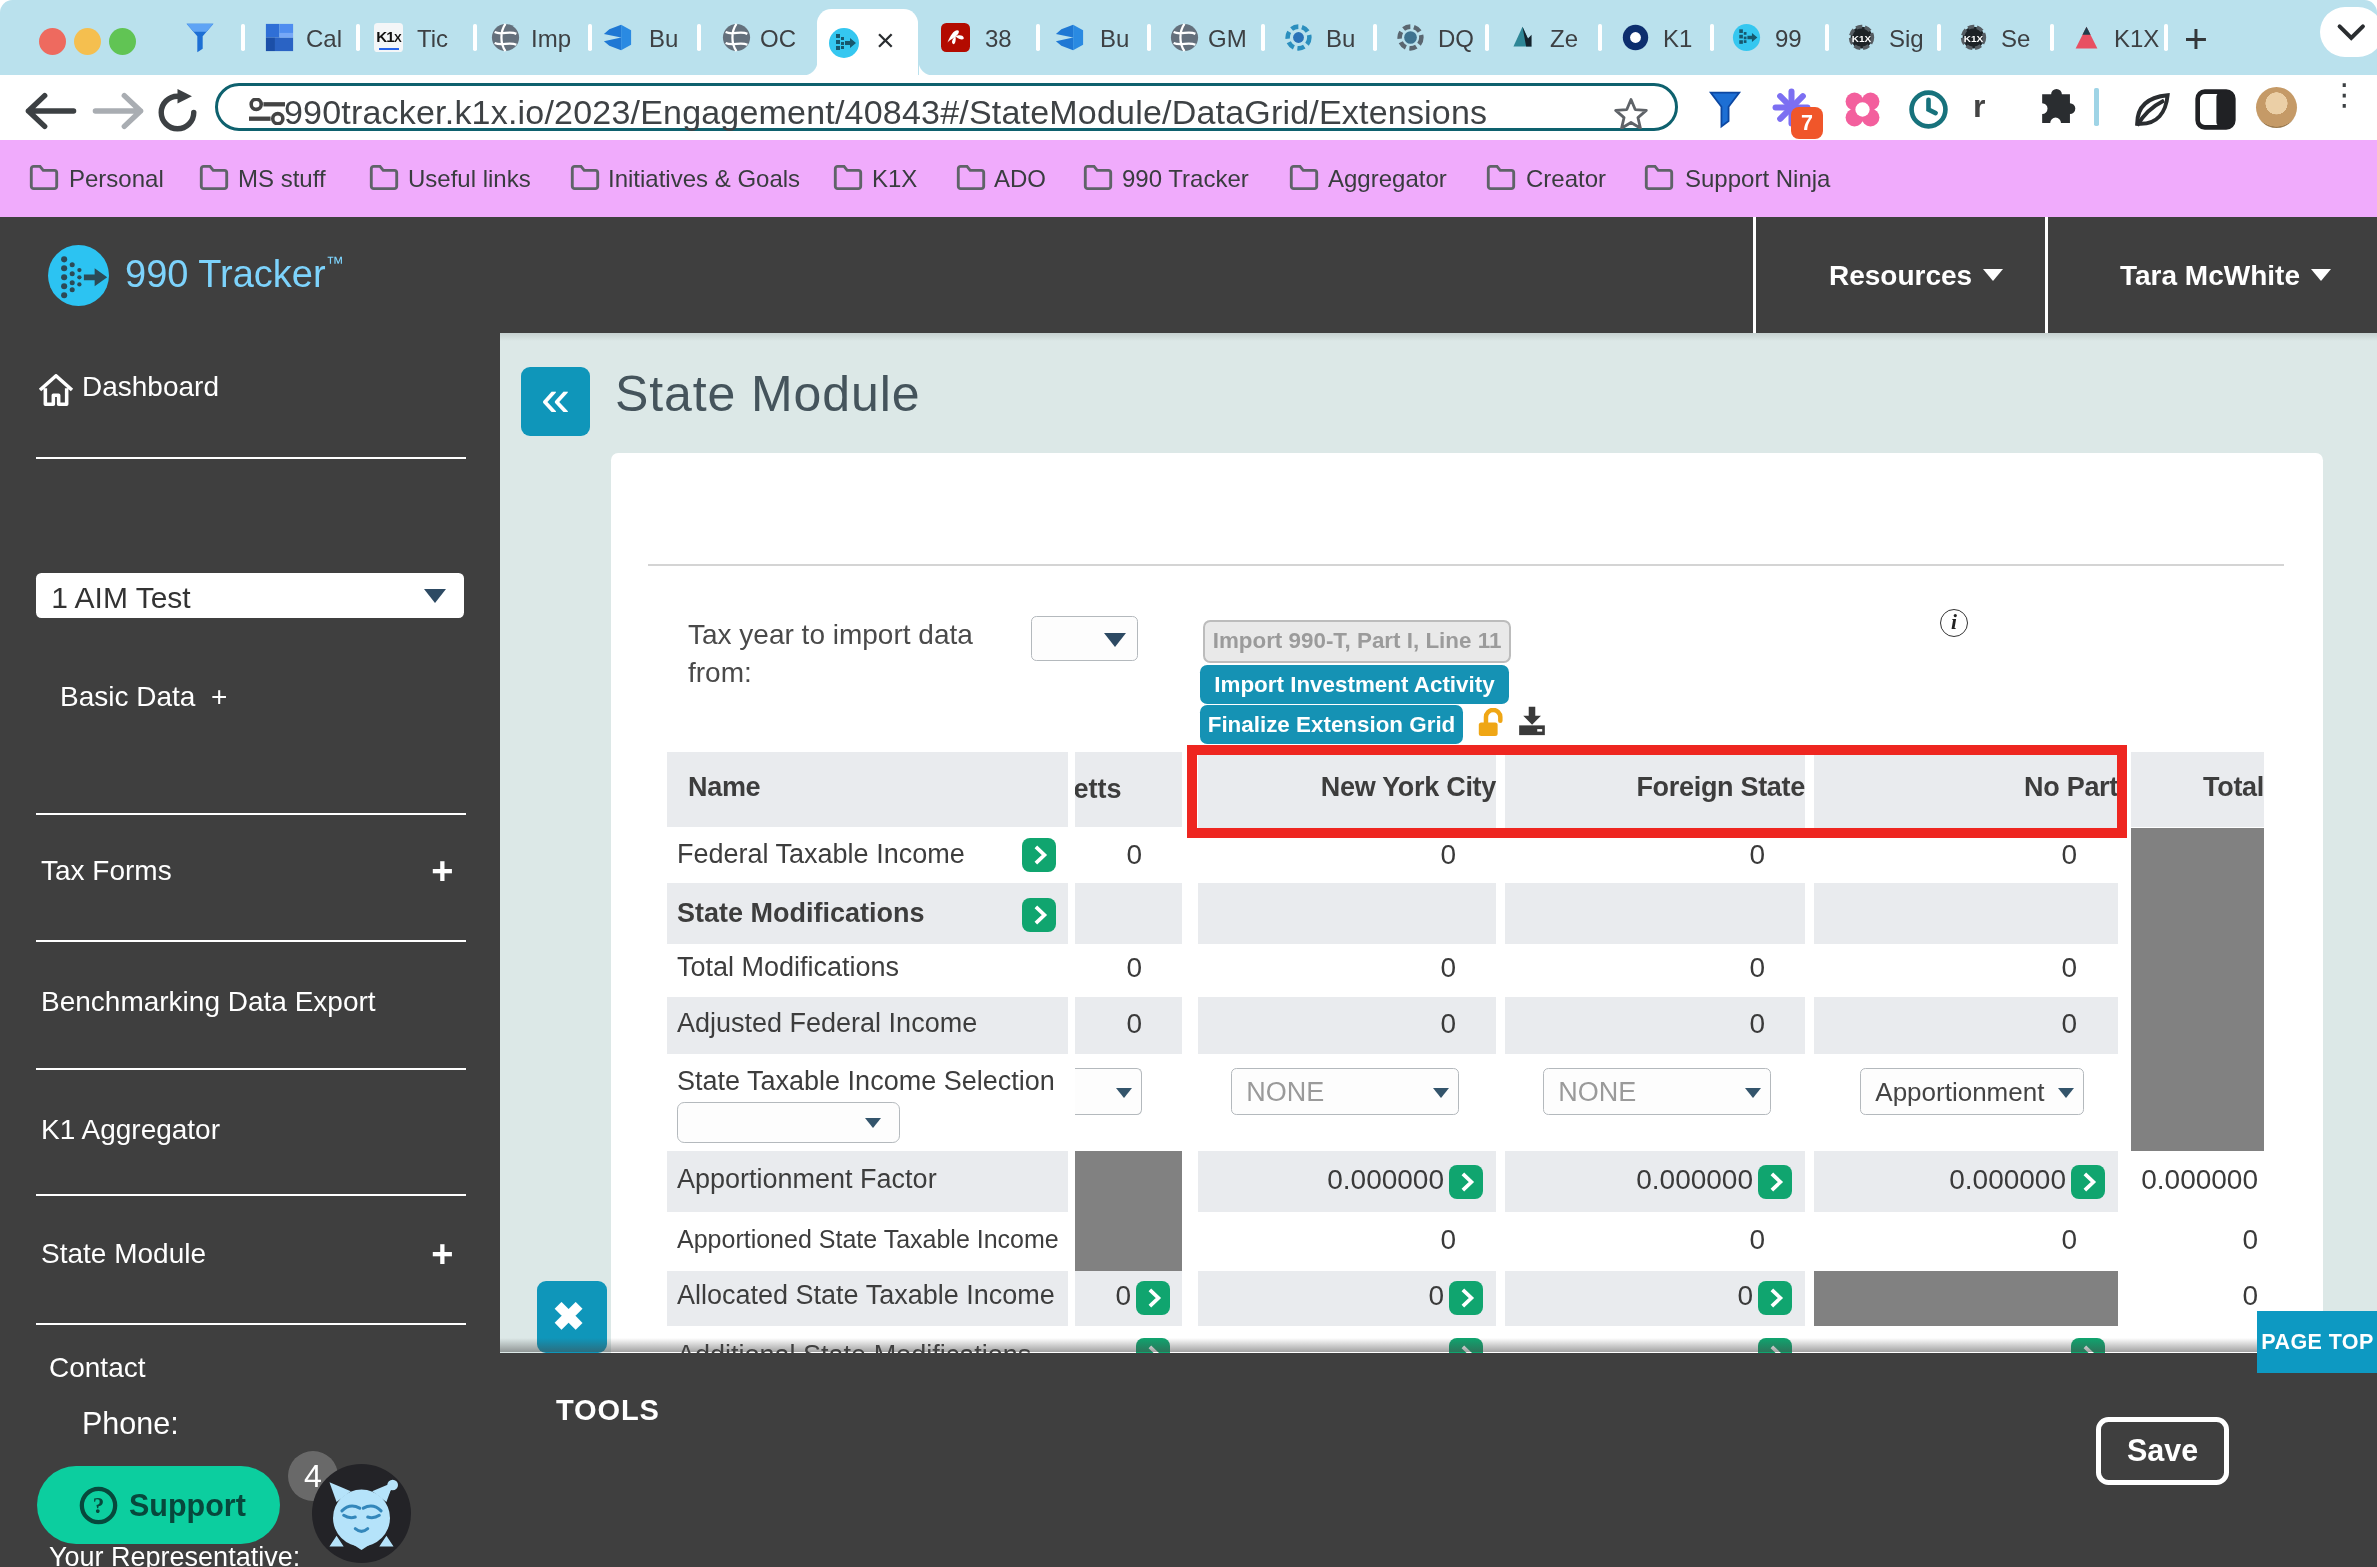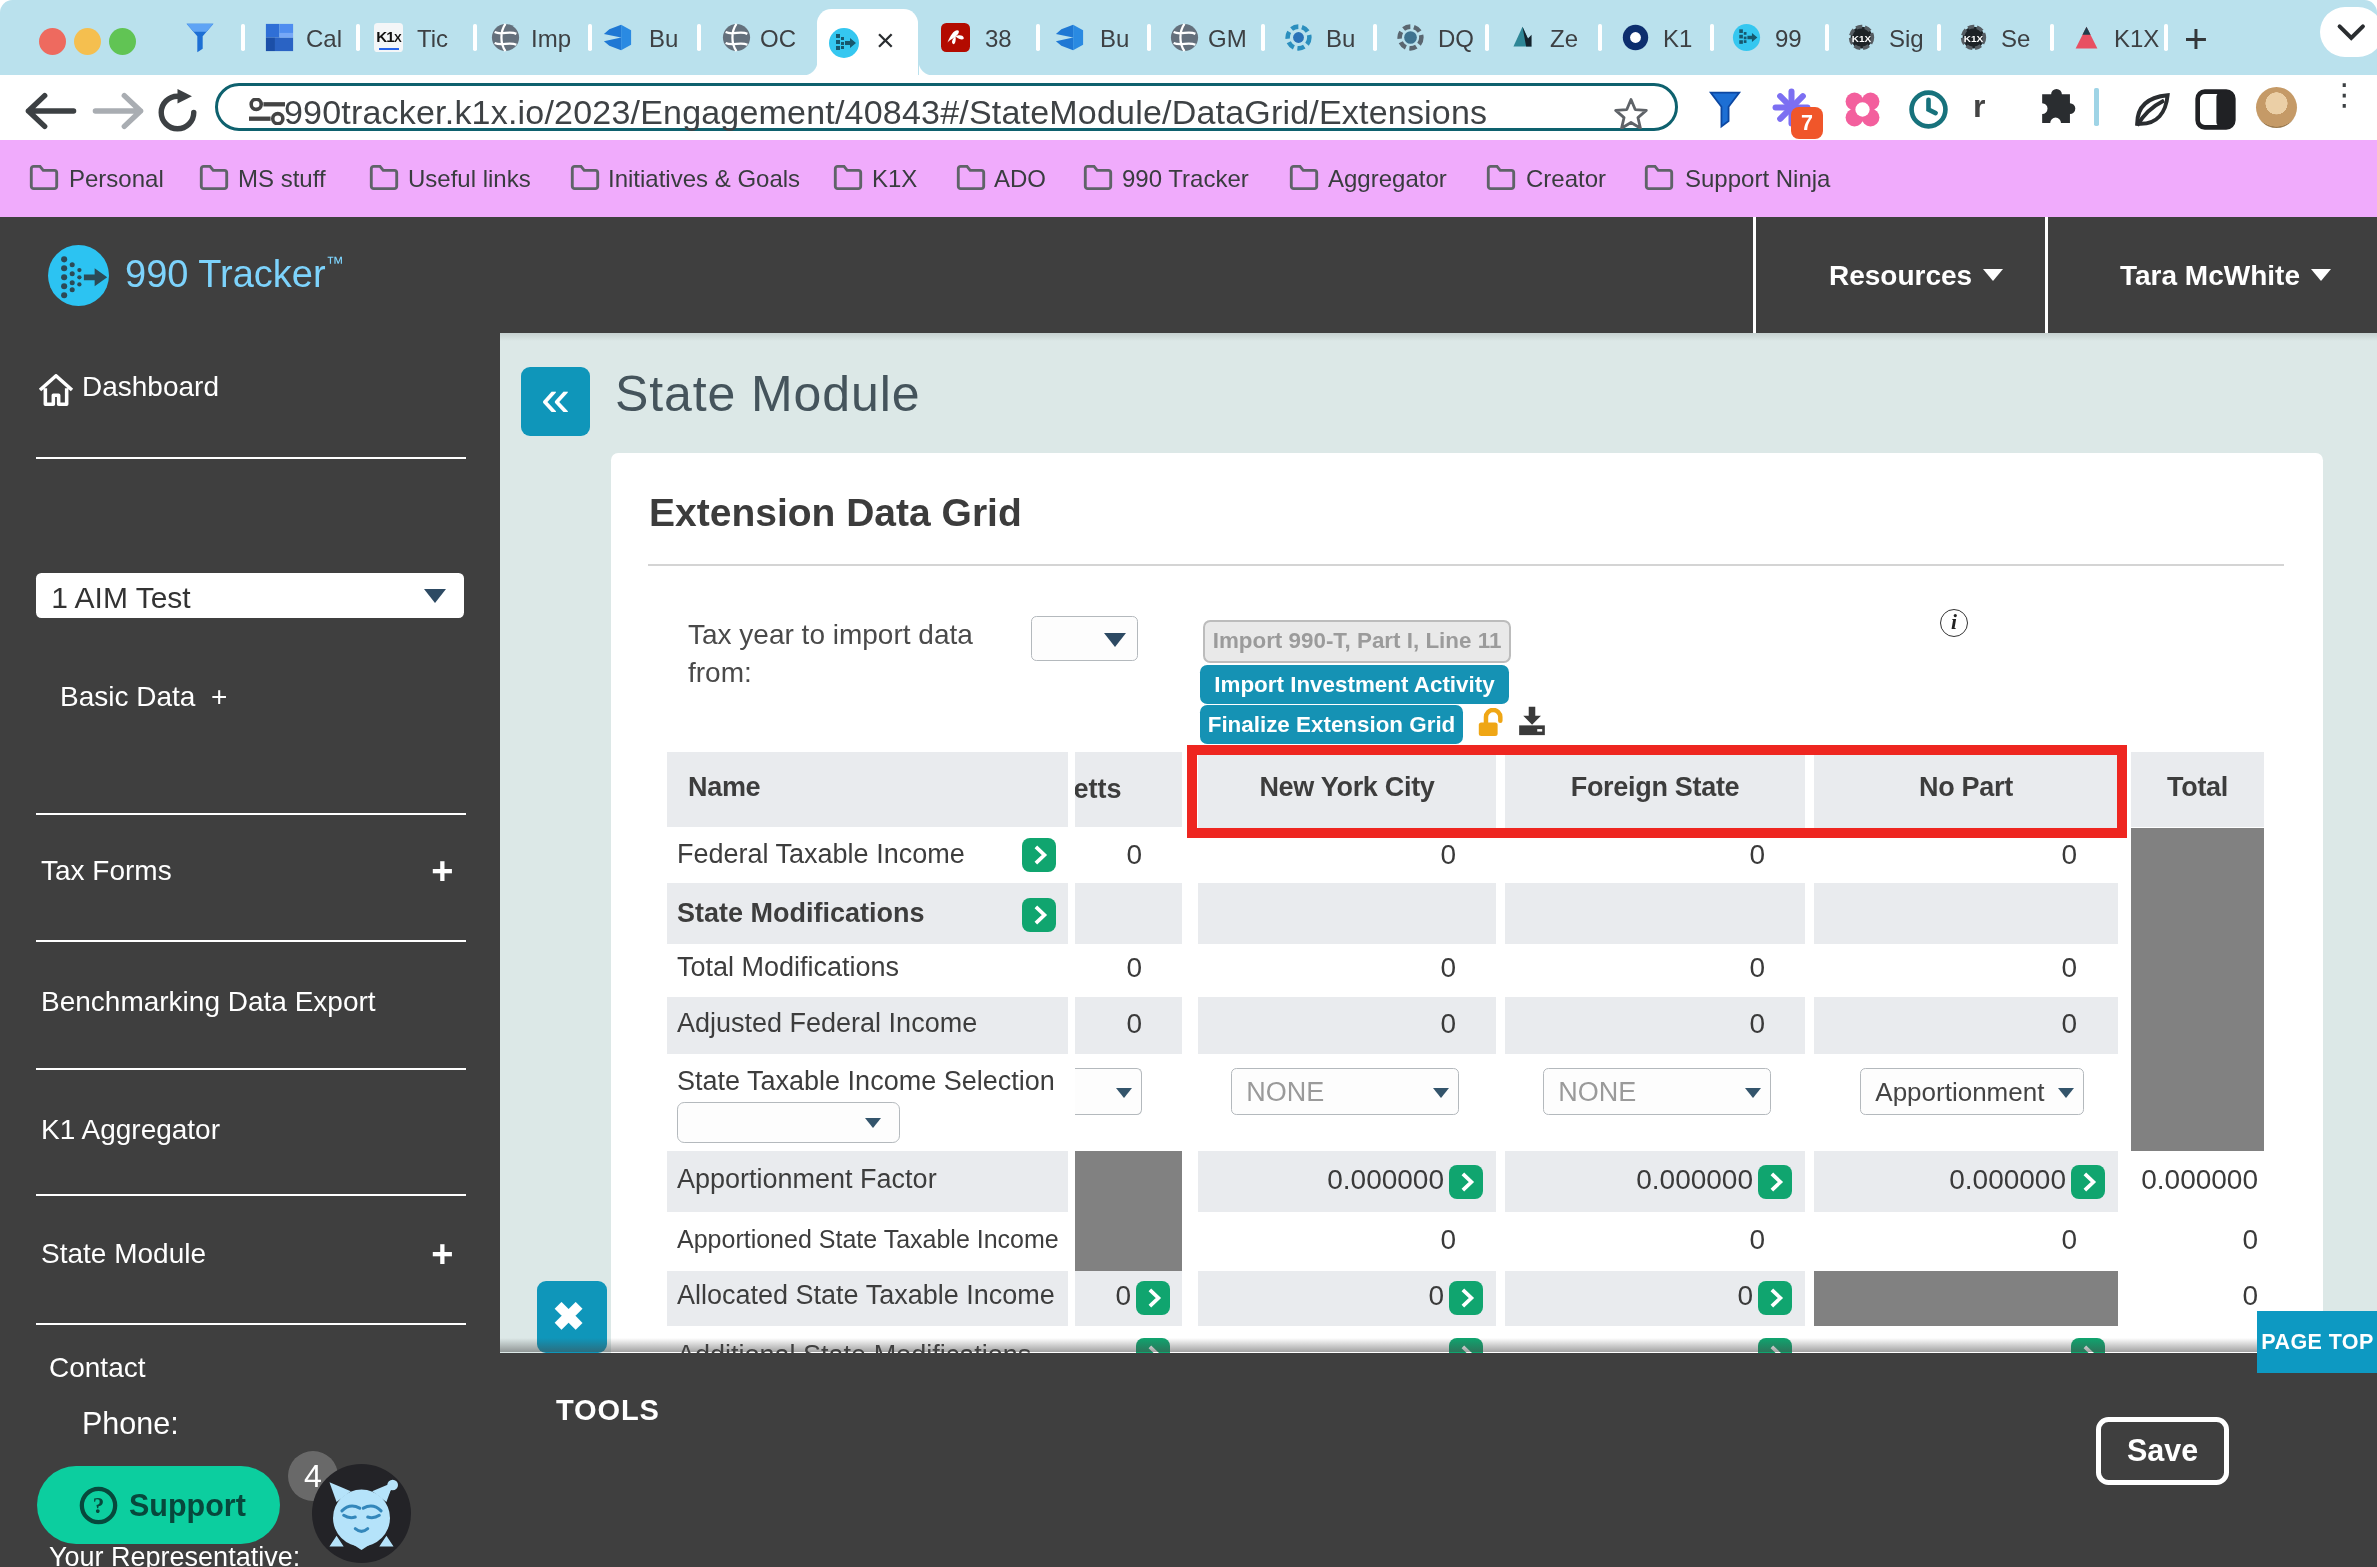--- a/index.html
+++ b/index.html
@@ -40,21 +40,21 @@
 #topshadow{left:500px;top:333px;width:1878px;height:8px;background:linear-gradient(#c6d1d0,#dce8e7);z-index:2}
 #card{left:611px;top:453px;width:1712px;height:1114px;background:#fff;border-radius:7.2px;z-index:2}
 .tealbtn{background:#0f96ba;border-radius:9px;z-index:3}
 #title{left:615px;top:365px;font-size:50px;font-weight:300;color:#45545c;z-index:2;letter-spacing:0.9px}
 
 .gcell{background:#e9ebee}
 .dcell{background:#818181}
 .rowlab{left:677px;font-size:27px;color:#3d3d3d;white-space:nowrap;z-index:3}
 .val{font-size:28px;color:#3a3a3a;text-align:right;z-index:3}
 .gbtn{width:34px;height:34px;background:#10a56f;border-radius:8px;z-index:4}
-.hcell{font-size:27px;font-weight:bold;letter-spacing:-0.3px;color:#3d3d3d;text-align:center;z-index:3}
+.hcell{font-size:27px;font-weight:bold;letter-spacing:-0.3px;color:#3d3d3d;text-align:right;z-index:3}
 .sel{background:#fdfdfd;border:1.8px solid #b4b9bd;border-radius:5.4px;z-index:3}
 .sel .ct{position:absolute;right:14.3px;top:16px;width:0;height:0;border-left:11.6px solid transparent;border-right:11.6px solid transparent;border-top:14.3px solid #2d4a63}
 .sel .ct2{position:absolute;right:9px;top:19px;width:0;height:0;border-left:8px solid transparent;border-right:8px solid transparent;border-top:10px solid #33546b}
 .sel .tx{position:absolute;left:14.3px;top:9px;font-size:27px;color:#9a9a9a;white-space:nowrap}
 
 #tools{left:500px;top:1353px;width:1878px;height:215px;background:#3f3f3f;z-index:5}
 #toolshadow{left:500px;top:1338px;width:1878px;height:14.3px;background:linear-gradient(rgba(100,100,100,0),rgba(70,70,70,.5));z-index:5}
 #pagetop{left:2257px;top:1311px;width:121px;height:62px;background:#0d99c2;z-index:7;color:#fff;font-size:21.5px;white-space:nowrap;font-weight:bold;text-align:center;line-height:62px;letter-spacing:0.4px}
 </style>
 </head>
@@ -385,21 +385,20 @@
 </div>
 
 <div class="a" id="content"></div>
 <div class="a" id="topshadow"></div>
 <div class="a tealbtn" style="left:521px;top:367px;width:69px;height:69px">
   <div style="position:absolute;left:0;top:0;width:69px;height:69px;text-align:center;font-size:52px;line-height:63px;color:#fff">«</div>
 </div>
 <div class="a" id="title">State Module</div>
 <div class="a" id="card"></div>
 
-<div class="a" style="left:649px;top:491px;font-size:39px;font-weight:bold;color:#3c3c3c;z-index:3">Extension Data Grid</div>
 <div class="a" style="left:648px;top:564px;width:1636px;height:1.8px;background:#d4d4d4;z-index:3"></div>
 <div class="a" style="left:688px;top:616px;font-size:28px;color:#4a4a4a;line-height:38px;z-index:3">Tax year to import data<br>from:</div>
 <div class="a sel" style="left:1031px;top:616px;width:107px;height:45px">
       <div class="ct" style="right:10.7px"></div>
     </div>
 <div class="a" style="left:1203px;top:620px;width:308px;height:43px;background:#e9e9e9;border:2.7px solid #bcbcbc;border-radius:7.2px;color:#9b9b9b;font-size:22.4px;font-weight:bold;text-align:center;line-height:38px;white-space:nowrap;z-index:3">Import 990-T, Part I, Line 11</div>
 <div class="a" style="left:1200px;top:665px;width:309px;height:39px;background:#1592b4;border-radius:7.2px;color:#fff;font-size:22.4px;font-weight:bold;text-align:center;line-height:39px;white-space:nowrap;z-index:3">Import Investment Activity</div>
 <div class="a" style="left:1200px;top:705px;width:263px;height:39px;background:#1592b4;border-radius:7.2px;color:#fff;font-size:22.4px;font-weight:bold;text-align:center;line-height:39px;white-space:nowrap;z-index:3">Finalize Extension Grid</div>
 <svg class="a" style="left:1477px;top:708px;z-index:3" width="30.5" height="29" viewBox="0 0 17 16">
       <path d="M5 8.6 V5 a4 4 0 0 1 8 0 V7" stroke="#efa615" stroke-width="2.5" fill="none" stroke-linecap="round"></path>

